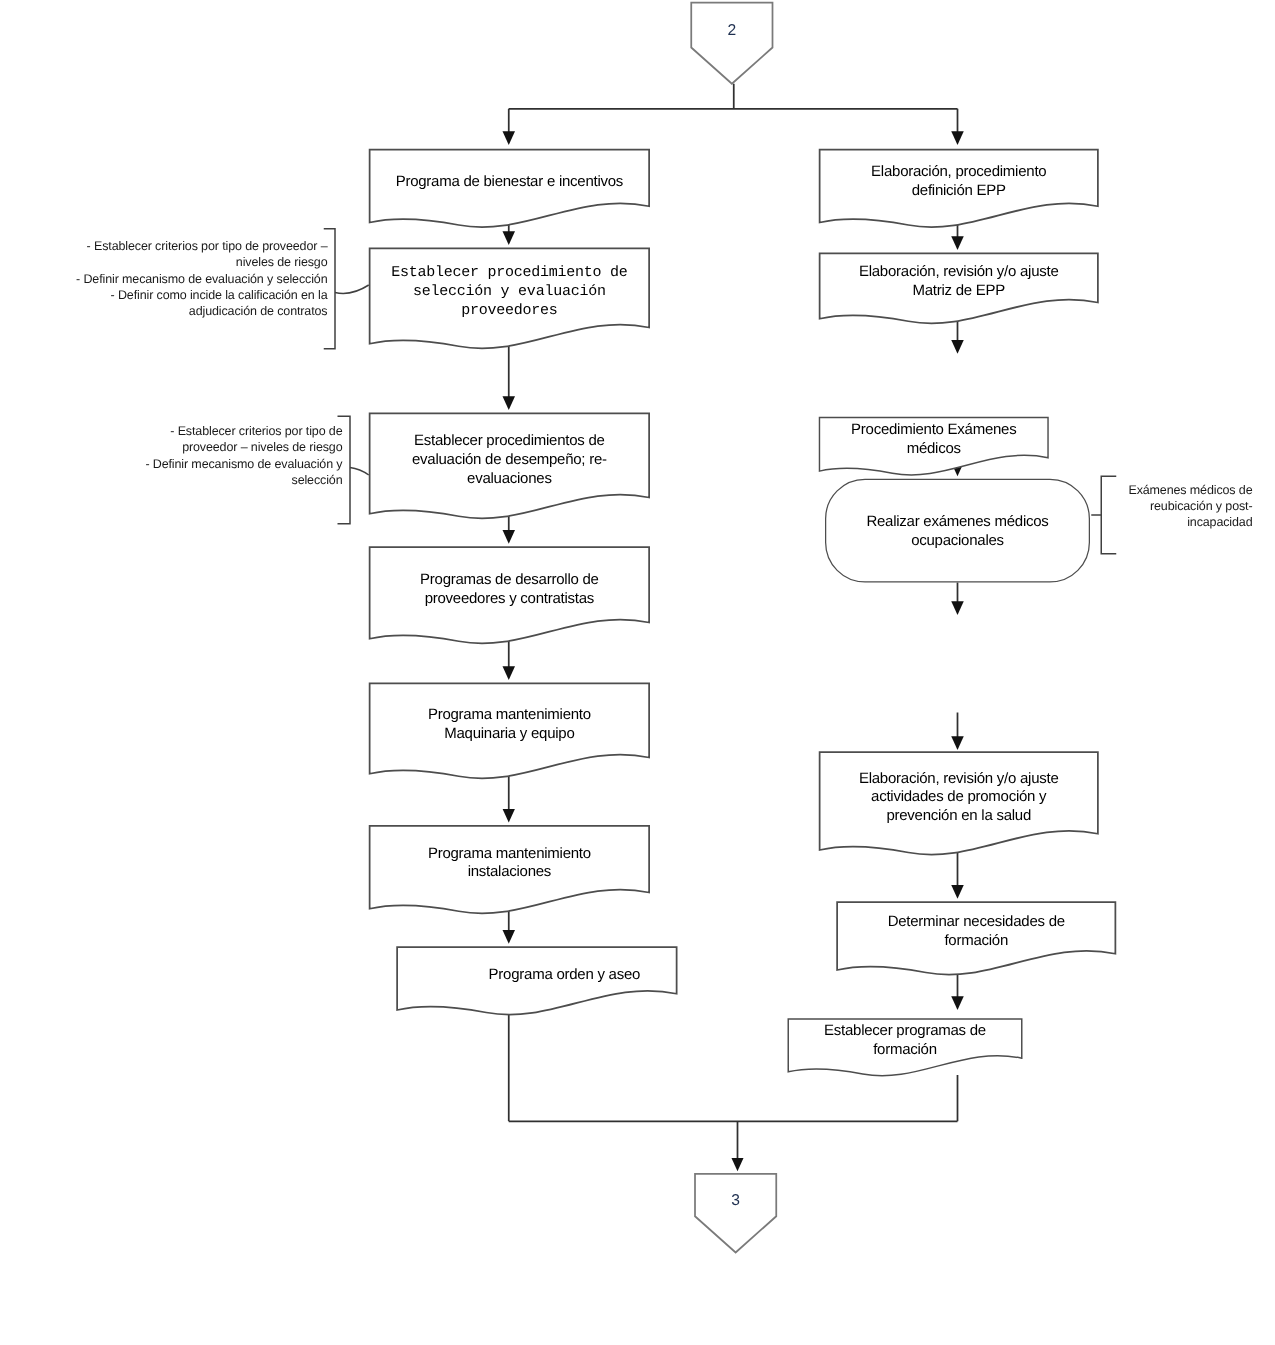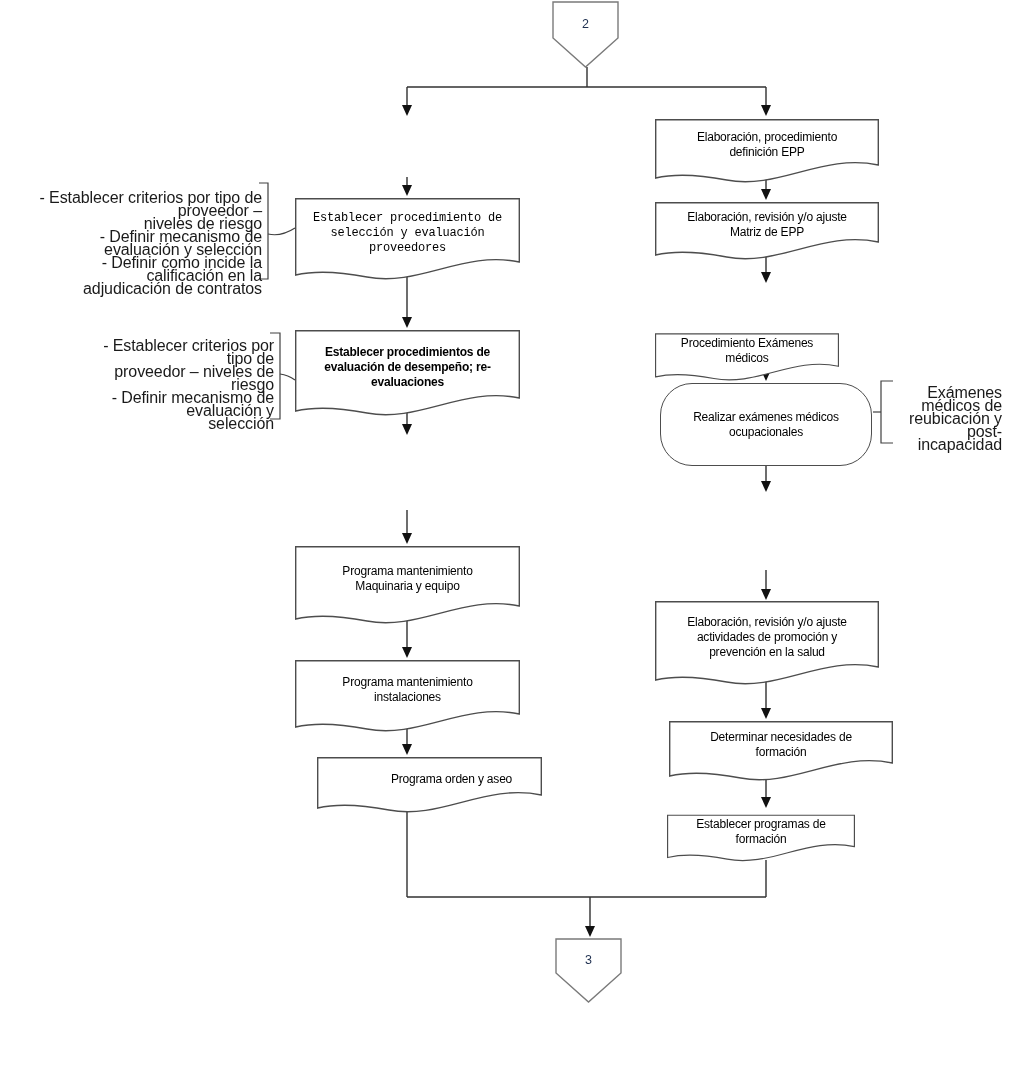--- a/index.html
+++ b/index.html
@@ -54,21 +54,21 @@
   .doc-node .label { padding: 2px 6px 16px 6px; }
   .rect-node {
     border: 1.5px solid #4d4d4d;
     background: #ffffff;
     box-sizing: border-box;
   }
   .rect-node .label { padding: 2px 6px; }
   .note {
     position: absolute;
     z-index: 2;
-    font-size: 16px;
+    font-size: 10px;
     line-height: 13px;
     letter-spacing: -0.1px;
     color: #1a1a1a;
     white-space: pre-line;
   }
   .note.right-align { text-align: right; }
   .note.left-align { text-align: right; }
   .connector-label {
     position: absolute;
     z-index: 3;
@@ -130,35 +130,48 @@
       <path class="bracket" d="M270,333 H280 V419 H270"></path>
       <path class="bracket" d="M280,374 Q288,375 295,380"></path>
       <path class="bracket" d="M893,381 H881 V443 H893"></path>
       <path class="bracket" d="M881,412 L873,412"></path>
     </g>
   </svg>
 
   <div class="connector-label" style="left:553px; top:17px; width:65px;">2</div>
   <div class="connector-label" style="left:556px; top:953px; width:65px;">3</div>
 
+  <div class="node doc-node" style="left:295px; top:119px; width:225px; height:66px;">
+    <svg class="shape" viewBox="0 0 225 66">
+        <path d="M0.7,0.7 H224.3 V46 C168.75,34 123.75000000000001,71 72,61 C40.5,55 18,55 0.7,59 Z"></path>
+      </svg>
+    <div class="label">Programa de bienestar e incentivos</div>
+  </div>
   <div class="node doc-node" style="left:295px; top:198px; width:225px; height:84px;font-family:Liberation Mono, monospace;">
     <svg class="shape" viewBox="0 0 225 84">
         <path d="M0.7,0.7 H224.3 V64 C168.75,52 123.75000000000001,89 72,79 C40.5,73 18,73 0.7,77 Z"></path>
       </svg>
     <div class="label">Establecer procedimiento de
 selección y evaluación proveedores</div>
   </div>
-  <div class="node doc-node" style="left:295px; top:330px; width:225px; height:88px;font-weight:bold;">
+  <div class="node doc-node" style="left:295px; top:330px; width:225px; height:88px;">
     <svg class="shape" viewBox="0 0 225 88">
         <path d="M0.7,0.7 H224.3 V68 C168.75,56 123.75000000000001,93 72,83 C40.5,77 18,77 0.7,81 Z"></path>
       </svg>
     <div class="label">Establecer procedimientos de
 evaluación de desempeño; re-
 evaluaciones</div>
   </div>
+  <div class="node doc-node" style="left:295px; top:437px; width:225px; height:81px;">
+    <svg class="shape" viewBox="0 0 225 81">
+        <path d="M0.7,0.7 H224.3 V61 C168.75,49 123.75000000000001,86 72,76 C40.5,70 18,70 0.7,74 Z"></path>
+      </svg>
+    <div class="label">Programas de desarrollo de
+proveedores y contratistas</div>
+  </div>
   <div class="node doc-node" style="left:295px; top:546px; width:225px; height:80px;">
     <svg class="shape" viewBox="0 0 225 80">
         <path d="M0.7,0.7 H224.3 V60 C168.75,48 123.75000000000001,85 72,75 C40.5,69 18,69 0.7,73 Z"></path>
       </svg>
     <div class="label">Programa mantenimiento
 Maquinaria y equipo</div>
   </div>
   <div class="node doc-node" style="left:295px; top:660px; width:225px; height:74px;">
     <svg class="shape" viewBox="0 0 225 74">
         <path d="M0.7,0.7 H224.3 V54 C168.75,42 123.75000000000001,79 72,69 C40.5,63 18,63 0.7,67 Z"></path>
@@ -205,21 +218,21 @@
 actividades de promoción y
 prevención en la salud</div>
   </div>
   <div class="node doc-node" style="left:655px; top:721px; width:252px; height:62px;">
     <svg class="shape" viewBox="0 0 224 62">
         <path d="M0.7,0.7 H223.3 V42 C168,30 123.20000000000002,67 71.68,57 C40.32,51 17.92,51 0.7,55 Z"></path>
       </svg>
     <div class="label">Determinar necesidades de
 formación</div>
   </div>
-  <div class="node doc-node" style="left:667px; top:810px; width:188px; height:58px;">
+  <div class="node doc-node" style="left:630px; top:810px; width:188px; height:58px;">
     <svg class="shape" viewBox="0 0 224 58">
         <path d="M0.7,0.7 H223.3 V38 C168,26 123.20000000000002,63 71.68,53 C40.32,47 17.92,47 0.7,51 Z"></path>
       </svg>
     <div class="label">Establecer programas de
 formación</div>
   </div>
 
   <div class="note right-align" style="left:28px; top:191px; width:234px;">- Establecer criterios por tipo de proveedor –
 niveles de riesgo
 - Definir mecanismo de evaluación y selección

